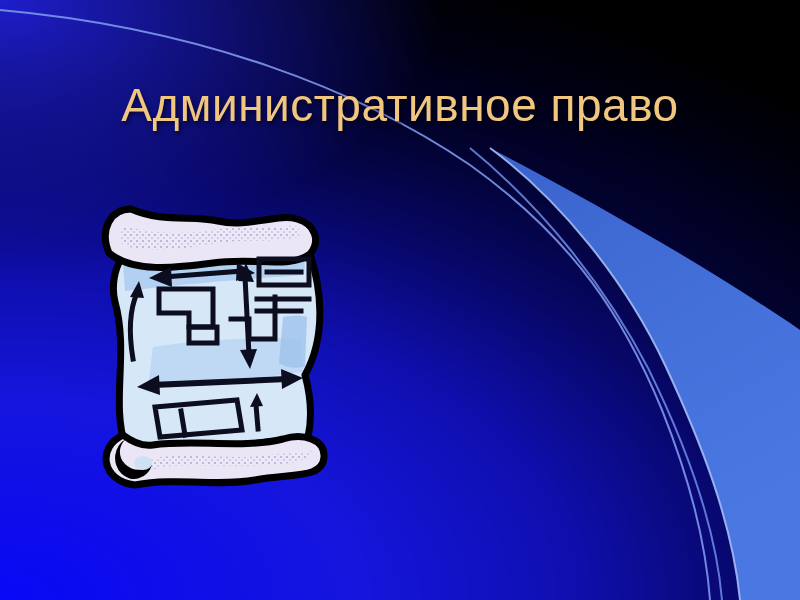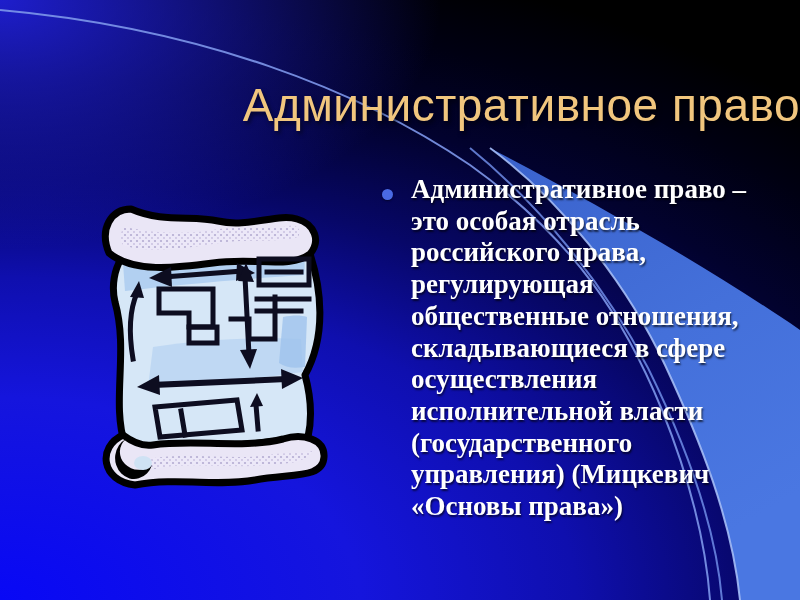--- a/index.html
+++ b/index.html
@@ -8,21 +8,21 @@
     width:800px; height:600px;
     overflow:hidden;
     font-family:"Liberation Serif", serif;
     background:
       radial-gradient(120% 90% at 0% 0%, rgba(34,34,230,0.88) 0%, rgba(34,34,230,0) 46%),
       radial-gradient(150% 112% at 0% 100%, #0808f6 0%, #1515dd 30%, #0f0fae 48%, #070768 63%, #02022e 78%, #000012 90%, #000000 100%);
   }
   .bg-svg { position:absolute; left:0; top:0; width:800px; height:600px; }
   .title {
     position:absolute; left:0; right:0; top:78px;
-    margin:0; text-align:right;
+    margin:0; text-align:center;
     font-family:"Liberation Sans", sans-serif;
     font-weight:400;
     font-size:46px;
     color:#f1c67e;
     text-shadow:2px 3px 4px rgba(0,0,0,0.55);
     letter-spacing:0.5px;
   }
   .clipart {
     position:absolute; left:93px; top:197px;
     width:238px; height:295px;
@@ -133,28 +133,14 @@
         <polygon points="145,84 153,66 161,85"></polygon>
         <polygon points="147,153 157,172 164,152"></polygon>
         <polygon points="66,178 44,190 67,198"></polygon>
         <polygon points="188,172 210,181 189,192"></polygon>
         <polygon points="157,210 164,196 170,209"></polygon>
         <polygon points="37,100 46,84 51,101"></polygon>
       </g>
     </svg>
   </div>
 
-  <div class="bullet-item">
-    <span class="bullet"></span>
-    <p class="body-text">Административное право –
-это особая отрасль
-российского права,
-регулирующая
-общественные отношения,
-складывающиеся в сфере
-осуществления
-исполнительной власти
-(государственного
-управления) (Мицкевич
-«Основы права»)</p>
-  </div>
 
 </div>
 
 </body></html>

